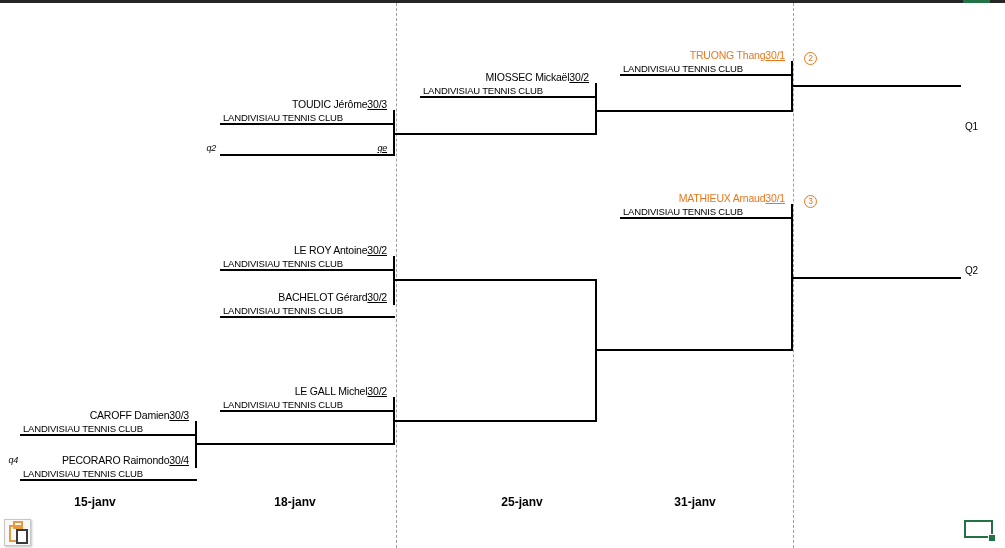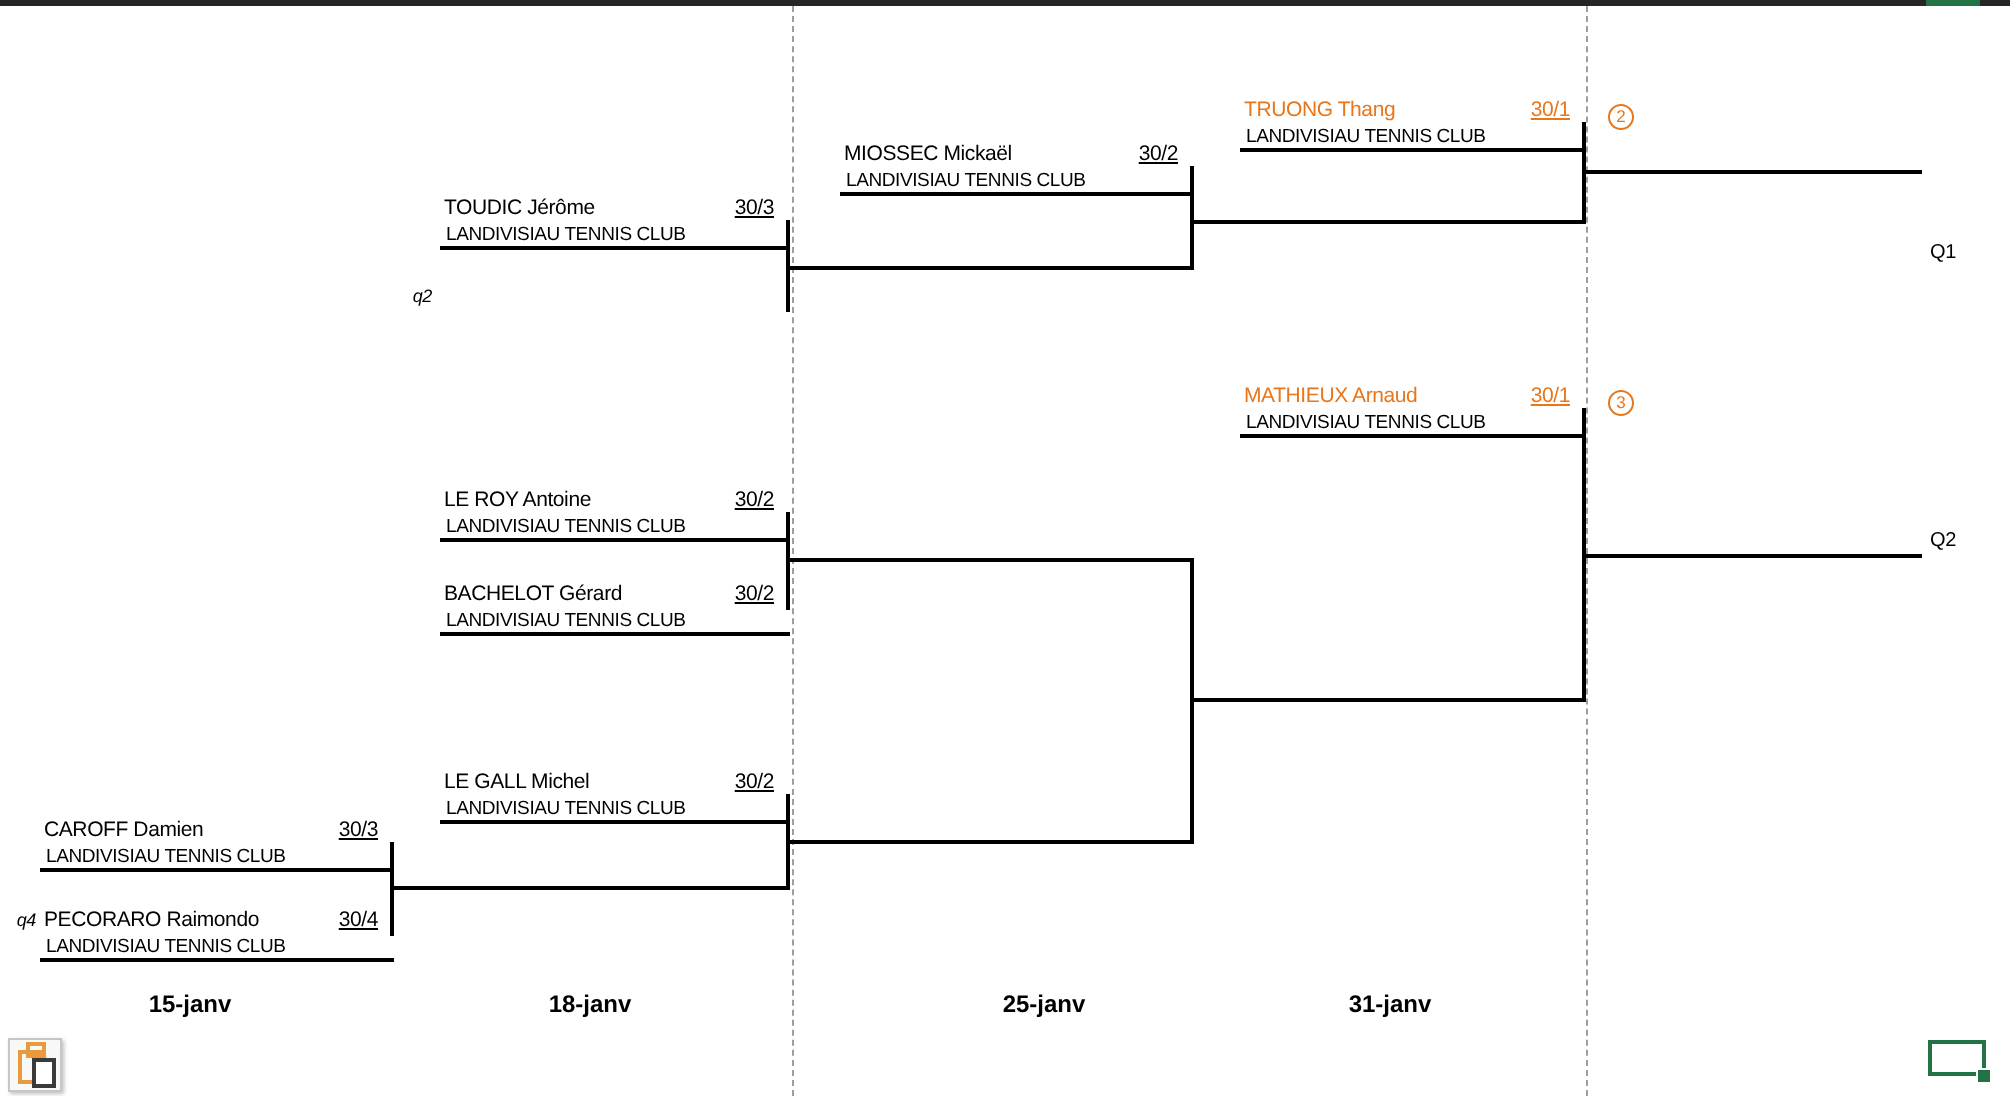--- a/index.html
+++ b/index.html
@@ -12,21 +12,21 @@
   .title-block{position:absolute;left:3px;top:5px;}
   .t1{font-size:11px;font-weight:bold;line-height:12px;letter-spacing:-0.1px;}
   .t2,.t3{font-size:10px;font-weight:bold;line-height:11px;letter-spacing:-0.1px;}
   
   .pagebreak{position:absolute;top:3px;height:545px;width:0;border-left:1px dashed #9e9e9e;}
   
   .hline{position:absolute;height:2px;background:#000;}
   .vline{position:absolute;width:2px;background:#000;}
   
   .entry{position:absolute;border-bottom:2px solid #000;}
-  .row1{display:flex;justify-content:space-between;align-items:flex-end;height:13px;
+  .row1{display:flex;justify-content:flex-end;align-items:flex-end;height:13px;
         font-size:10.5px;line-height:12px;letter-spacing:-0.2px;white-space:nowrap;}
   .pname{padding-left:2px;}
   .rating{padding-right:8px;text-decoration:underline;}
   .club{font-size:9.5px;line-height:11px;letter-spacing:-0.2px;padding:2px 0 0 3px;white-space:nowrap;}
   .seeded .row1{color:#E8761B;}
   .qlabel{position:absolute;font-size:9px;font-style:italic;letter-spacing:-0.2px;text-align:right;}
   .qlabel-inline{font-style:italic;font-size:9px;}
   .seedbadge{position:absolute;width:11px;height:11px;border:1px solid #E8761B;border-radius:50%;
              color:#E8761B;font-size:8.5px;line-height:11px;text-align:center;}
   .qual{position:absolute;font-size:10px;letter-spacing:-0.2px;}
@@ -71,20 +71,26 @@
   <div class="qlabel" style="left:2px;top:455px;width:16px;">q4</div>
 
   <div class="entry" style="left:220px;top:97px;width:175px;">
     <div class="row1">
       <span class="pname">TOUDIC Jérôme</span>
       <span class="rating">30/3</span>
     </div>
     <div class="club">LANDIVISIAU TENNIS CLUB</div>
   </div>
 
+  <div class="entry" style="left:220px;top:141px;width:175px;">
+    <div class="row1">
+      <span class="pname"></span>
+      <span class="rating qlabel-inline">qe</span>
+    </div>
+  </div>
   <div class="qlabel" style="left:196px;top:143px;width:20px;">q2</div>
 
   <div class="entry" style="left:220px;top:243px;width:175px;">
     <div class="row1">
       <span class="pname">LE ROY Antoine</span>
       <span class="rating">30/2</span>
     </div>
     <div class="club">LANDIVISIAU TENNIS CLUB</div>
   </div>
 

